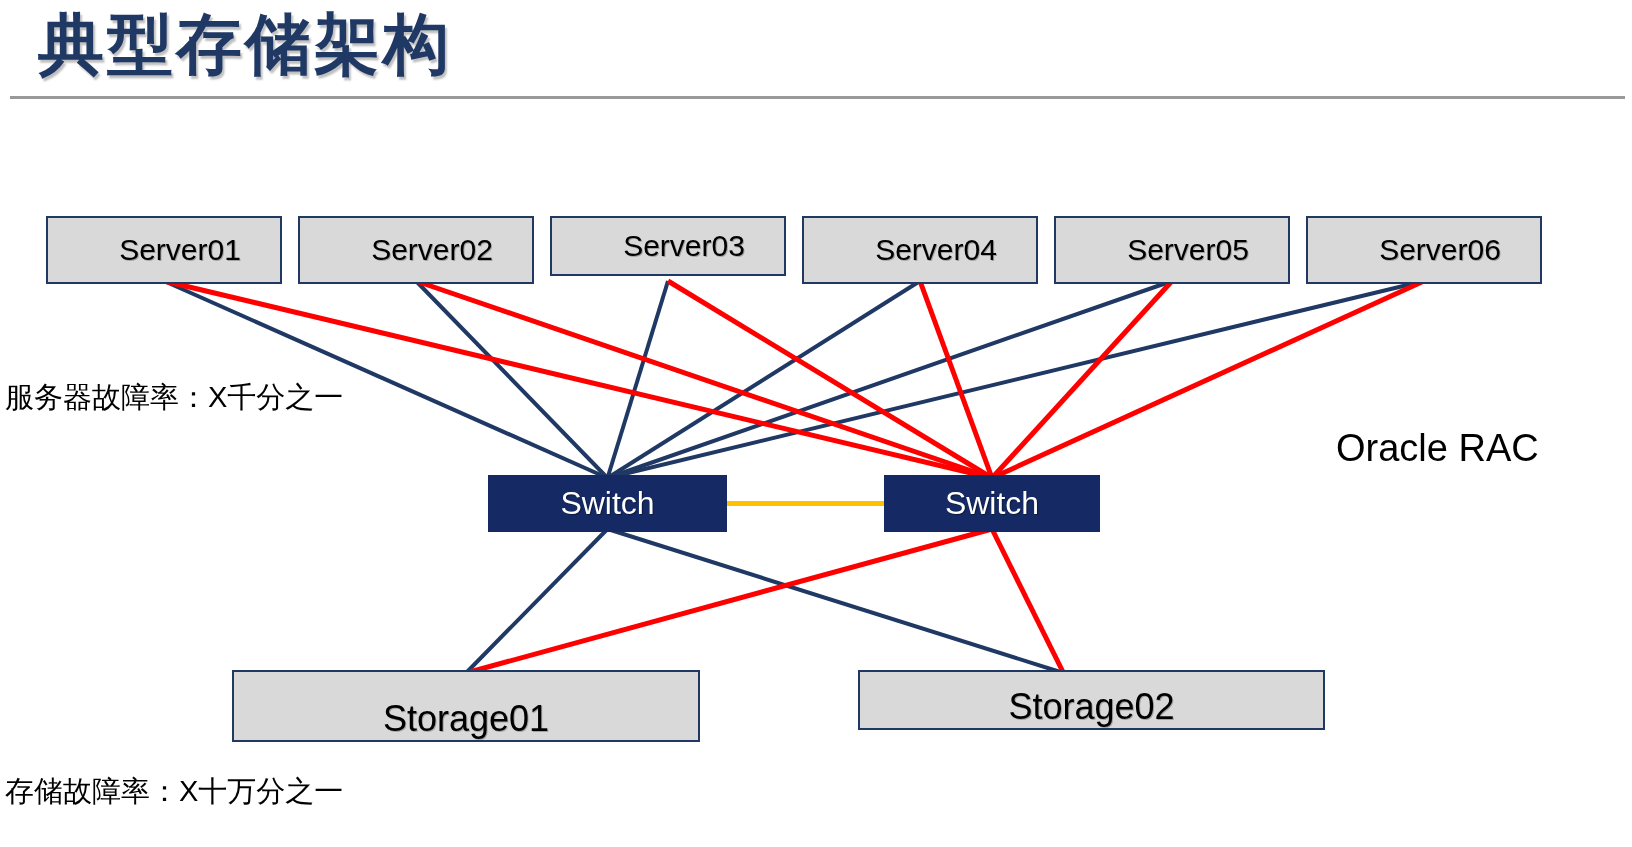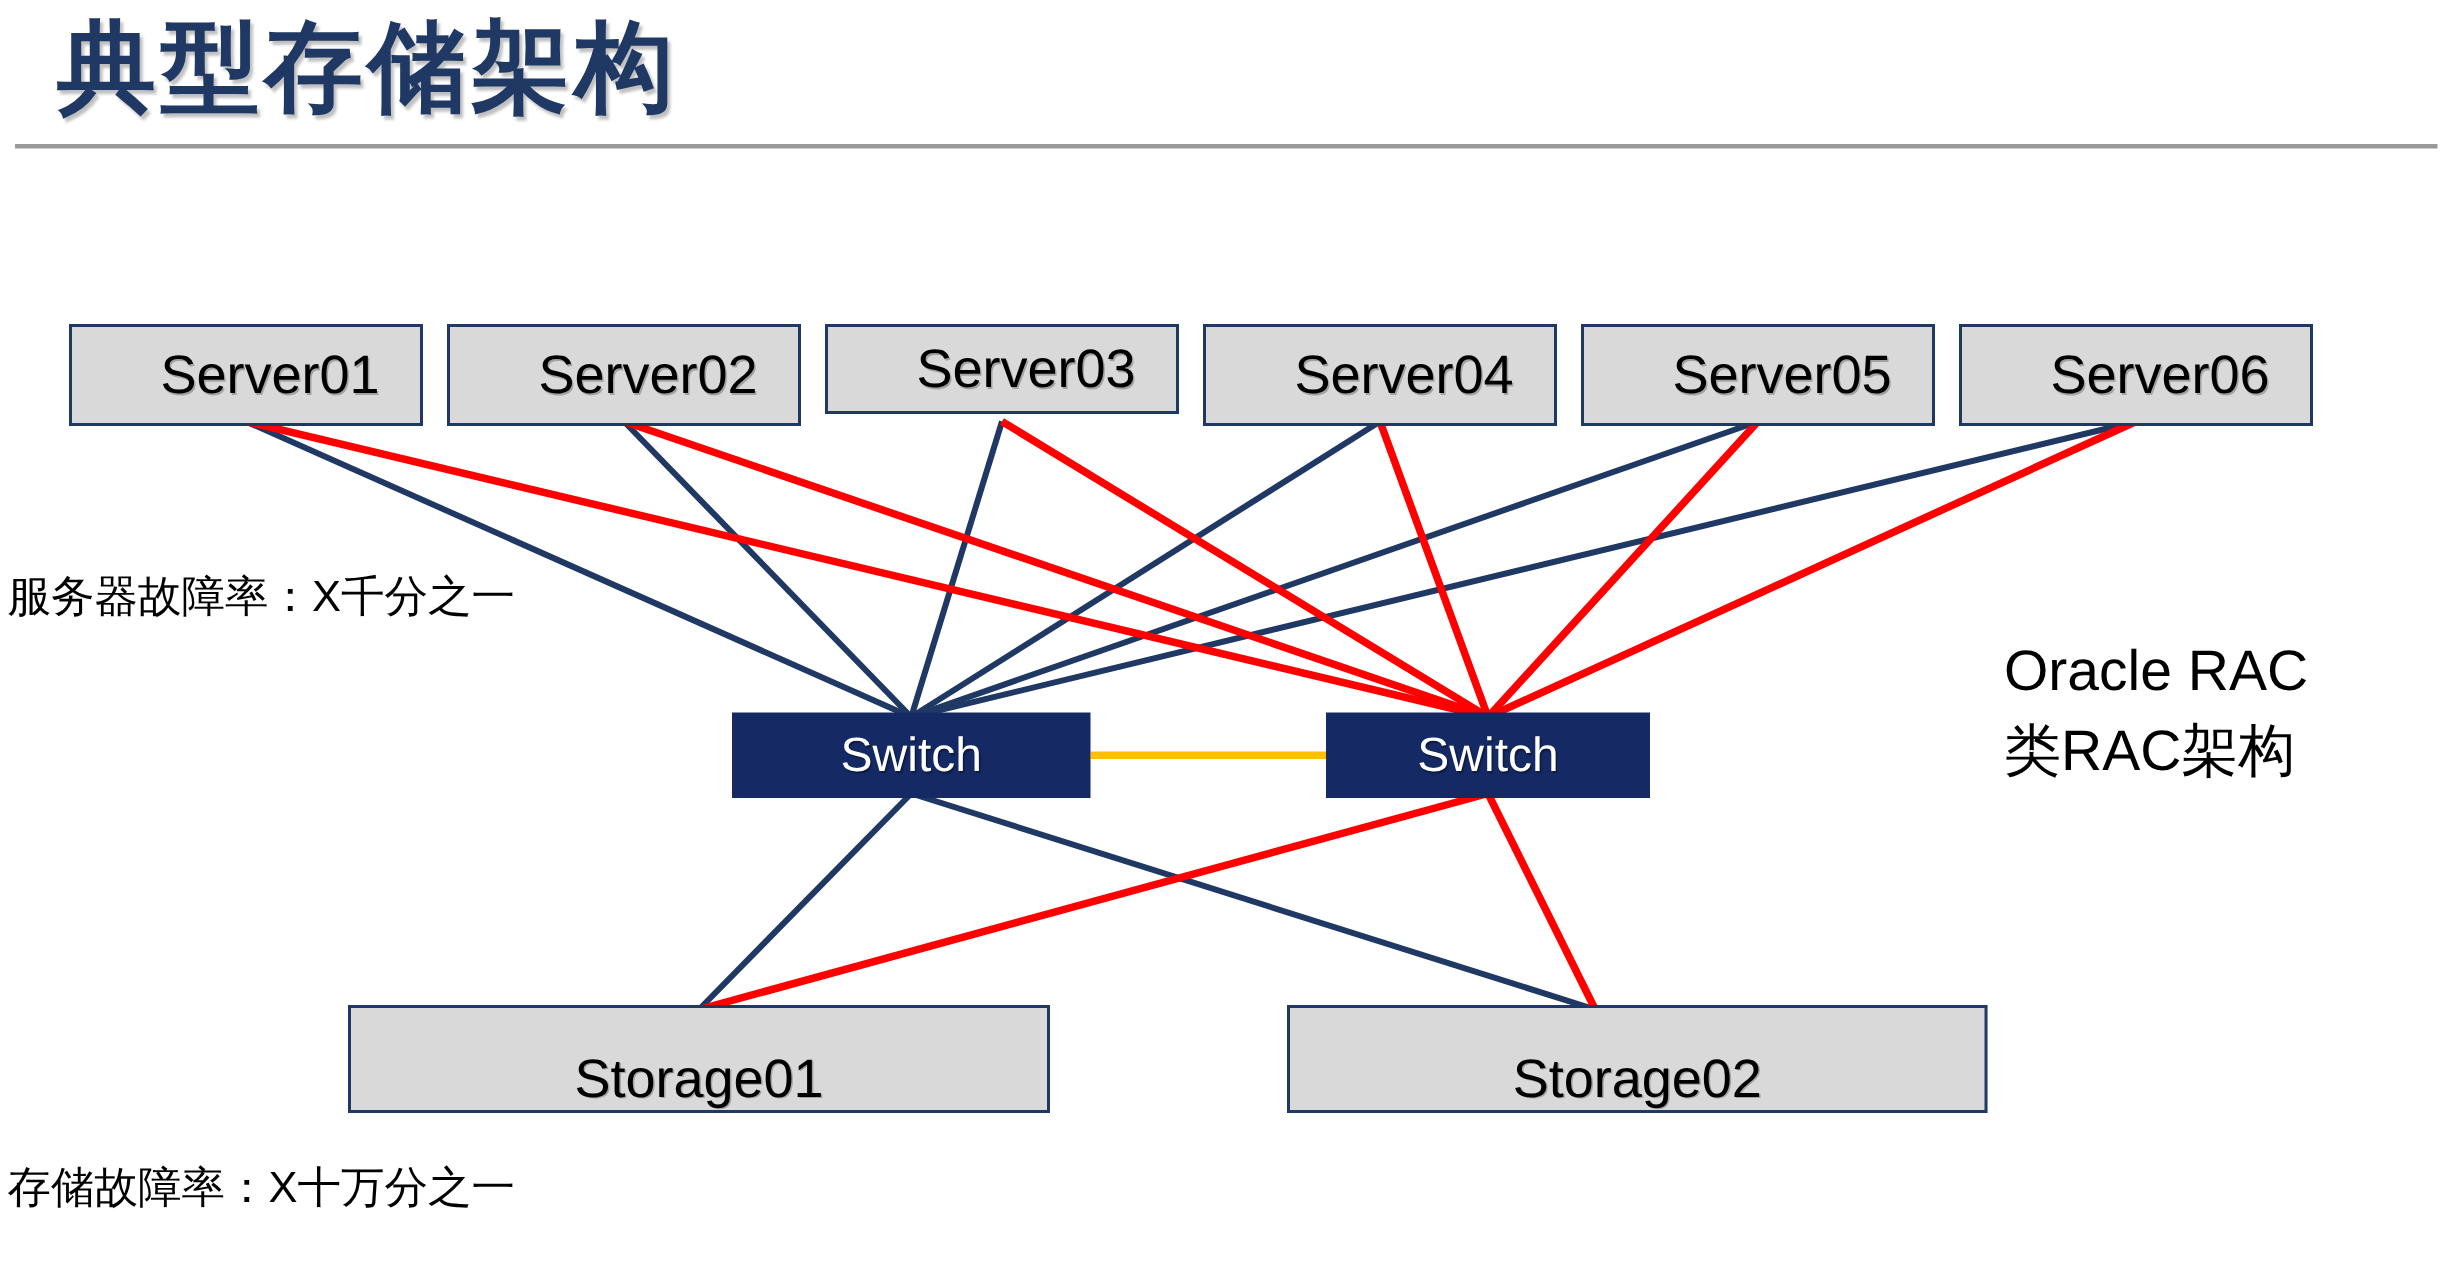--- a/index.html
+++ b/index.html
@@ -48,21 +48,21 @@
     z-index: 2;
     display: flex;
     align-items: center;
     justify-content: center;
     box-sizing: border-box;
     white-space: nowrap;
   }
   #nodes .server {
     background: var(--nodefill, #D9D9D9);
     border: 2.5px solid var(--navy, #1F3864);
-    font-size: 36px;
+    font-size: 30px;
     color: #000000;
     text-shadow: 1px 1px 0 rgba(0,0,0,0.25);
     padding-left: 32px;
   }
   #nodes .switch-node {
     background: var(--switchfill, #152A64);
     font-size: 32px;
     color: #ffffff;
     text-shadow: 1px 1px 1px rgba(0,0,0,0.4);
   }
@@ -143,26 +143,25 @@
       </div>
       <div class="node switch-node" style="left: 488px; top: 475px; width: 239px; height: 57px;">
         <span>Switch</span>
       </div>
       <div class="node switch-node" style="left: 884px; top: 475px; width: 216px; height: 57px;">
         <span>Switch</span>
       </div>
       <div class="node storage" style="left: 232px; top: 670px; width: 468px; height: 72px;">
         <span>Storage01</span>
       </div>
-      <div class="node storage" style="left: 858px; top: 670px; width: 467px; height: 72px;">
+      <div class="node storage" style="left: 858px; top: 670px; width: 467px; height: 60px;">
         <span>Storage02</span>
       </div>
     </div>
 
   <div class="note server-rate">服务器故障率：X千分之一</div>
 
   <div class="note storage-rate">存储故障率：X十万分之一</div>
 
   <div class="cluster-note">
     <div>Oracle RAC</div>
-    <div>类RAC架构</div>
   </div>
 </div>
 
 </body></html>

